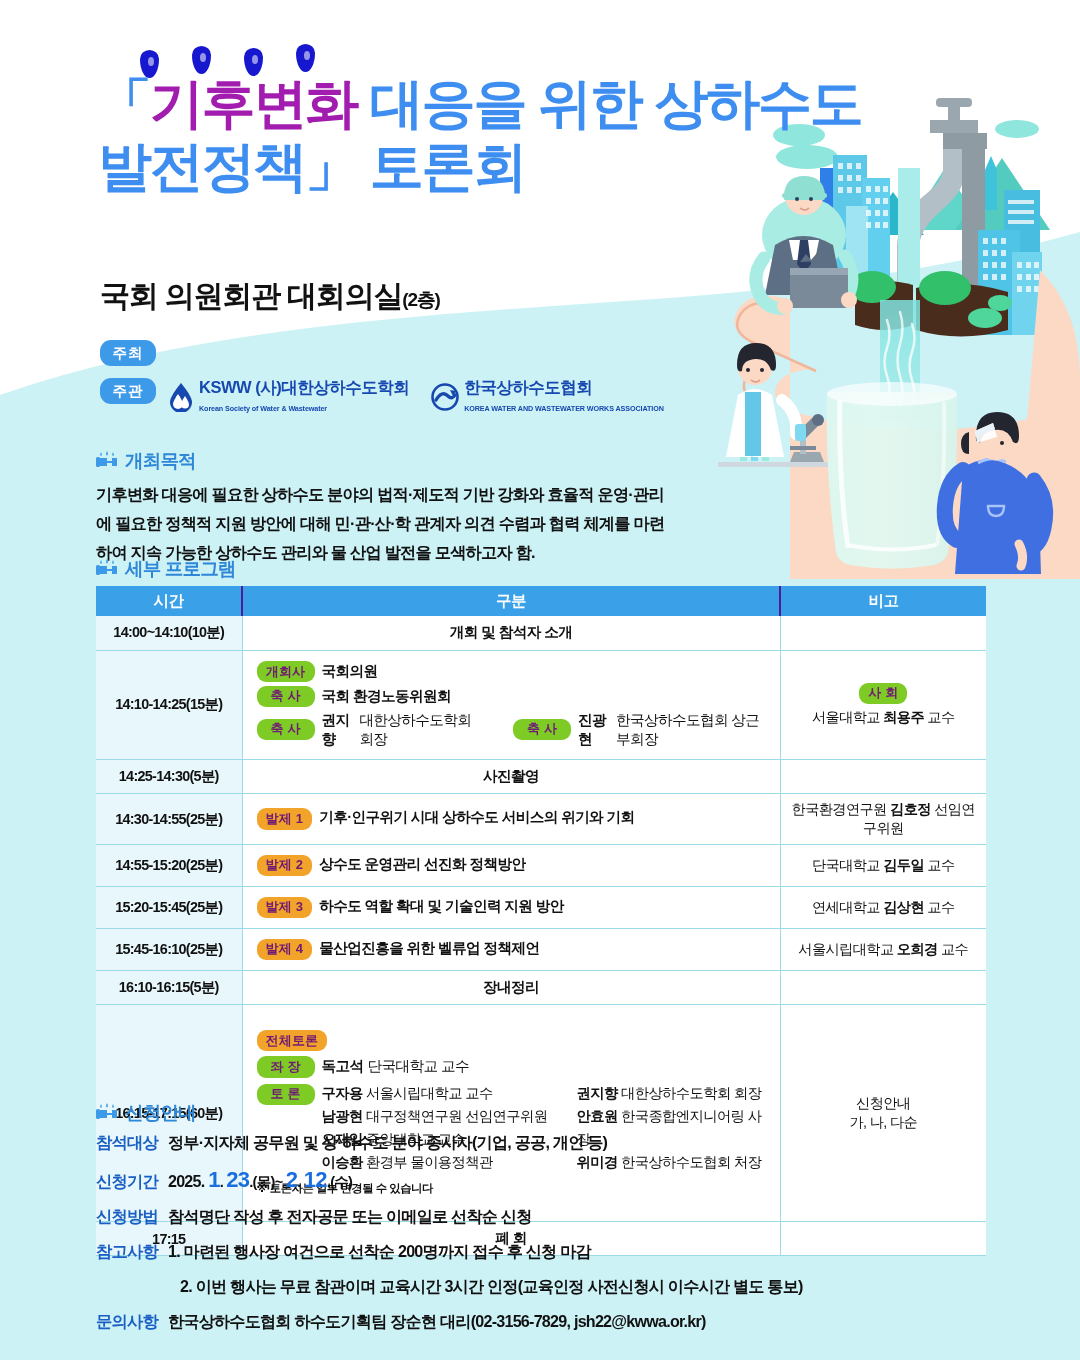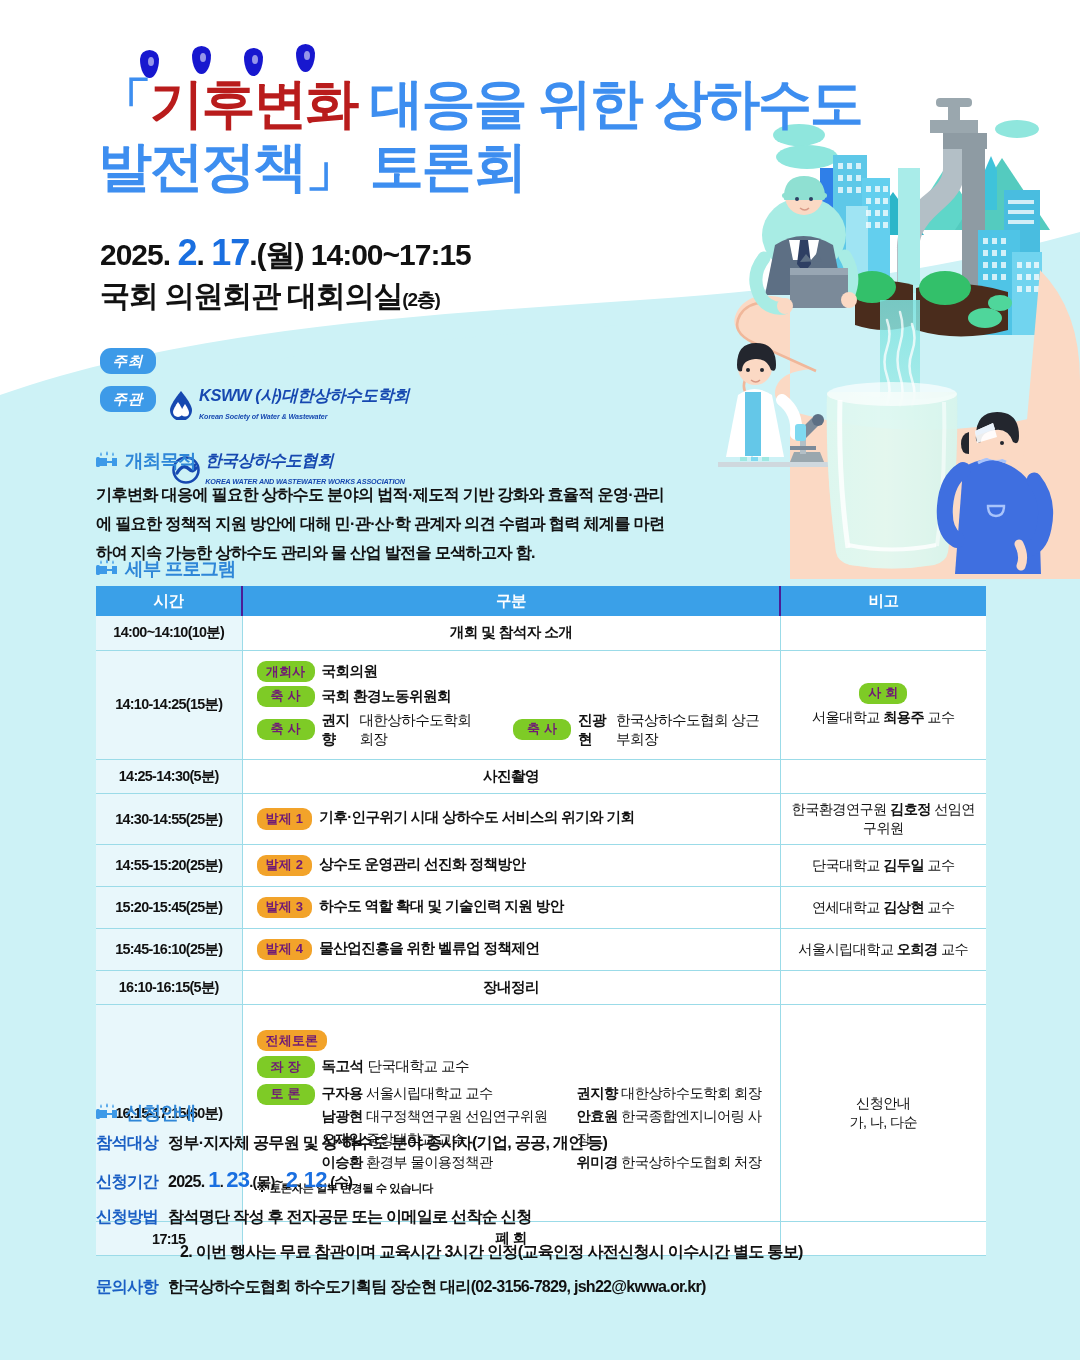--- a/index.html
+++ b/index.html
@@ -31,50 +31,50 @@
   .drop.d1{ left:0px;  top:6px; }
   .drop.d2{ left:52px; top:2px; }
   .drop.d3{ left:104px;top:4px; }
   .drop.d4{ left:156px;top:0px; }
 
   .title {
     position:absolute; left:98px; top:72px; width:800px;
     font-size:54px; font-weight:900; line-height:1.16;
     letter-spacing:-2.2px; color:#3d8ef0; white-space:nowrap;
   }
-  .title .dark { color:#b91c1c; }
+  .title .dark { color:#a21caf; }
   .title .brk  { color:#3d8ef0; font-weight:900; }
   .title .ln2  { display:block; }
 
   .dateline {
     position:absolute; left:100px; top:232px;
     font-size:30px; font-weight:900; color:#111; letter-spacing:-1px;
   }
   .dateline .accent { color:#1a6fe0; font-size:36px; }
 
   .place {
     position:absolute; left:100px; top:276px;
     font-size:30px; font-weight:900; color:#111; letter-spacing:-1.2px;
   }
   .place .floor { font-size:19px; font-weight:900; }
 
   
-  .hostblock { position:absolute; left:100px; top:348px; width:640px; z-index:5;font-style:italic; }
+  .hostblock { position:absolute; left:100px; top:340px; width:640px; z-index:5; }
   .hostrow { display:flex; align-items:flex-start; margin-bottom:8px; }
   .pill {
     display:inline-block; min-width:56px; text-align:center;
     background:#3d9ae8; color:#fff; font-size:14.5px; font-weight:900;
     border-radius:11px; padding:3.5px 11px; letter-spacing:1px;
     margin-right:12px; flex:0 0 auto;
   }
   .hosttext { font-size:16px; font-weight:900; color:#111; line-height:1.45; letter-spacing:-0.6px; }
   .hosttext .indent { display:block; padding-left:44px; }
 
   
-  .logos { display:flex; align-items:center; gap:30px; padding-top:1px;flex-direction:column; }
+  .logos { display:flex; gap:22px; padding-top:1px; }
   .logo { display:flex; align-items:center; gap:5px; }
   .logo-txt-main { font-size:16.5px; font-weight:900; color:#1648b0; letter-spacing:-0.5px; line-height:1; }
   .logo-txt-sub  { font-size:7.2px; font-weight:700; color:#1648b0; letter-spacing:-0.1px; line-height:1.25; }
 
   
   .sect { position:absolute; z-index:5; }
   .sect-head { display:flex; align-items:center; gap:7px; margin-bottom:7px; }
   .sect-title { font-size:18.5px; font-weight:900; color:#2f87d8; letter-spacing:-0.8px; }
 
   .purpose-body {
@@ -357,23 +357,20 @@
       <span class="drop d2"></span>
     <span class="drop d3"></span>
       <span class="drop d4"></span>
   </div>
 
   <div class="title">
     <span class="brk">「</span><span class="dark">기후변화</span><span> 대응을 위한 상하수도</span>
     <span class="ln2">발전정책」 토론회</span>
   </div>
 
-  <div class="dateline">
-    <span>2025. </span><span class="accent">2</span><span>. </span><span class="accent">17</span><span>.(월) 14:00~17:15</span>
-  </div>
 
   <div class="place">
     <span>국회 의원회관 대회의실</span><span class="floor">(2층)</span>
   </div>
 </div>
 
 <div class="hostblock">
   <div class="hostrow">
     <span class="pill">주최</span>
   </div>
@@ -597,19 +594,23 @@
   <div class="applyrow">
     <span class="alabel">신청기간</span>
     <span class="aval"><span>2025. </span><span class="big">1</span><span class="md">. </span><span class="big">23</span><span class="md">.(목)~ </span><span class="big">2</span><span class="md">. </span><span class="big">12</span><span class="md">.(수)</span></span>
   </div>
 
   <div class="applyrow">
     <span class="alabel">신청방법</span>
     <span class="aval">참석명단 작성 후 전자공문 또는 이메일로 선착순 신청</span>
   </div>
 
+  <div class="applyrow">
+    <span class="alabel">참고사항</span>
+    <span class="aval">1. 마련된 행사장 여건으로 선착순 200명까지 접수 후 신청 마감</span>
+  </div>
   <div class="sub-indent">2. 이번 행사는 무료 참관이며 교육시간 3시간 인정(교육인정 사전신청시 이수시간 별도 통보)</div>
 
   <div class="applyrow">
     <span class="alabel">문의사항</span>
     <span class="aval">한국상하수도협회 하수도기획팀 장순현 대리(02-3156-7829, jsh22@kwwa.or.kr)</span>
   </div>
 </div>
 
 </body></html>

